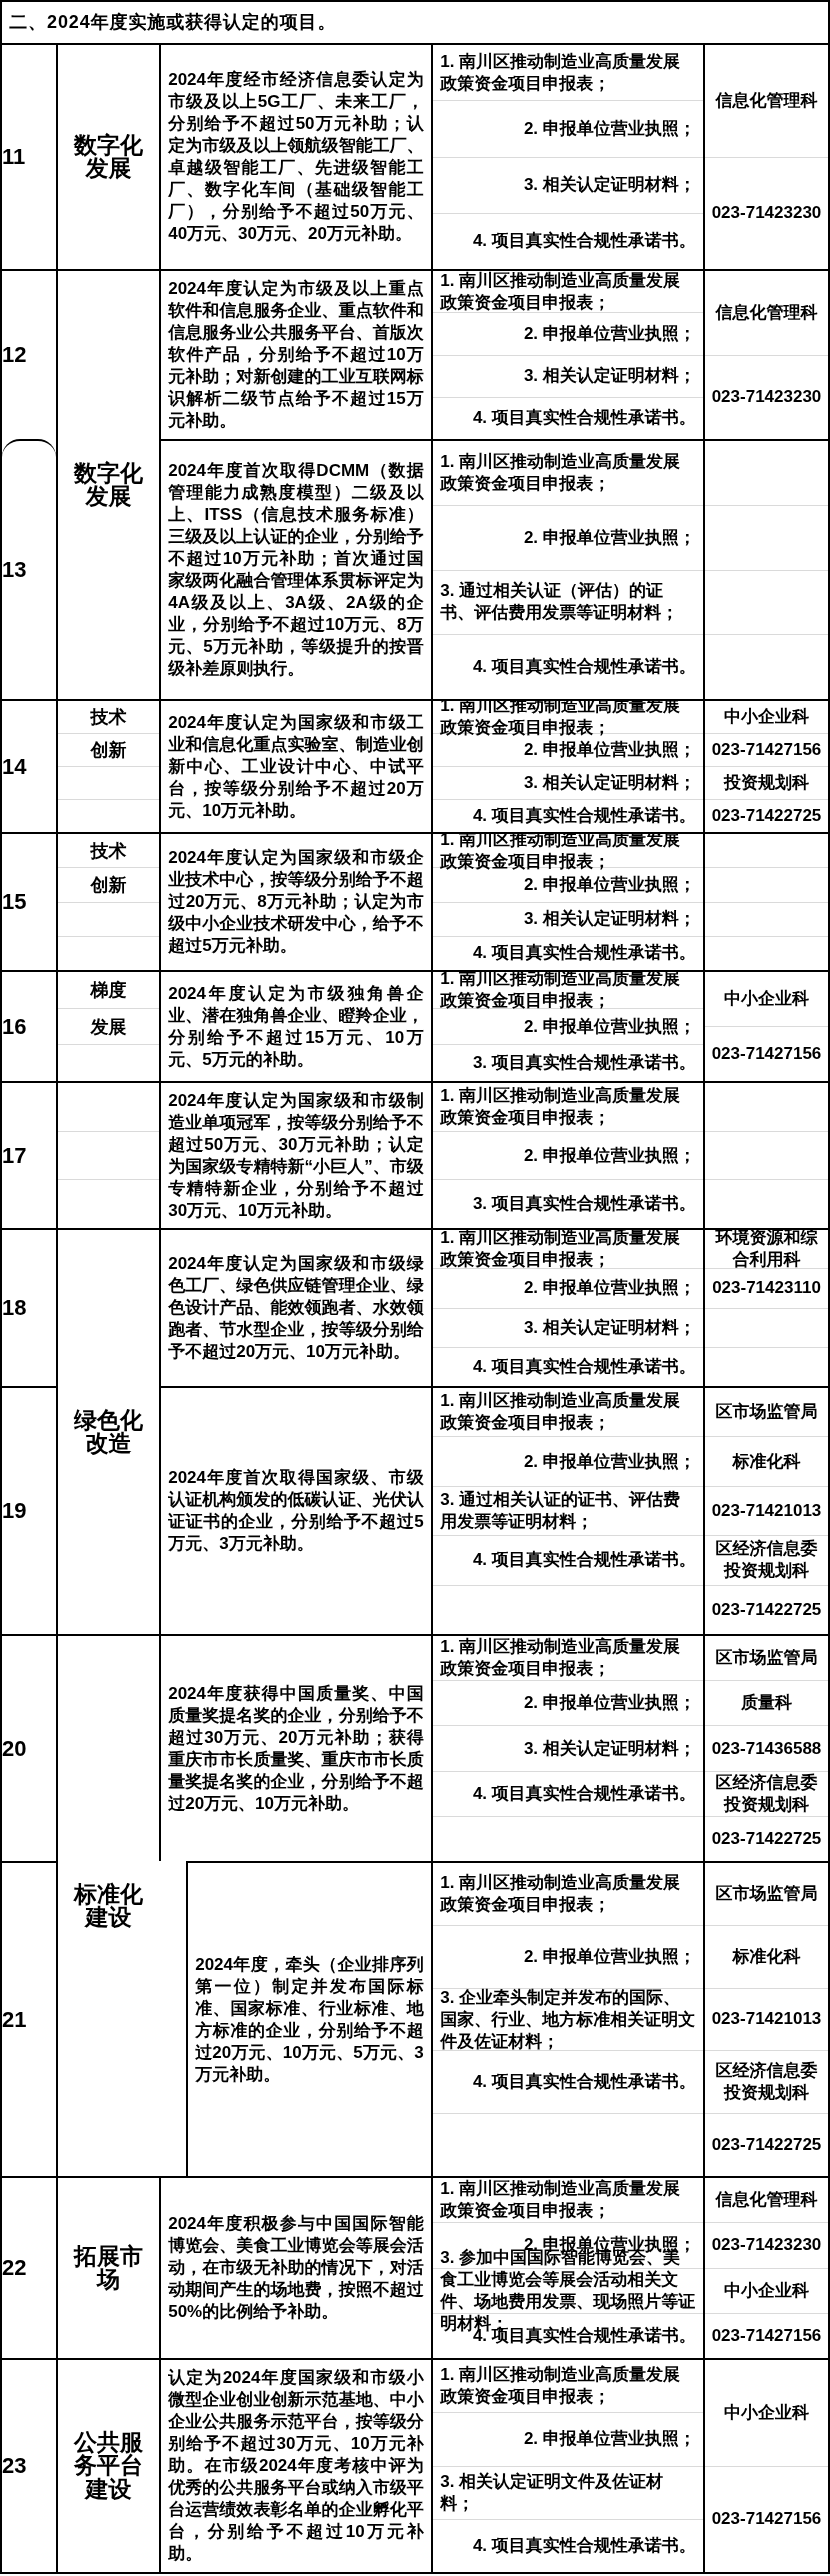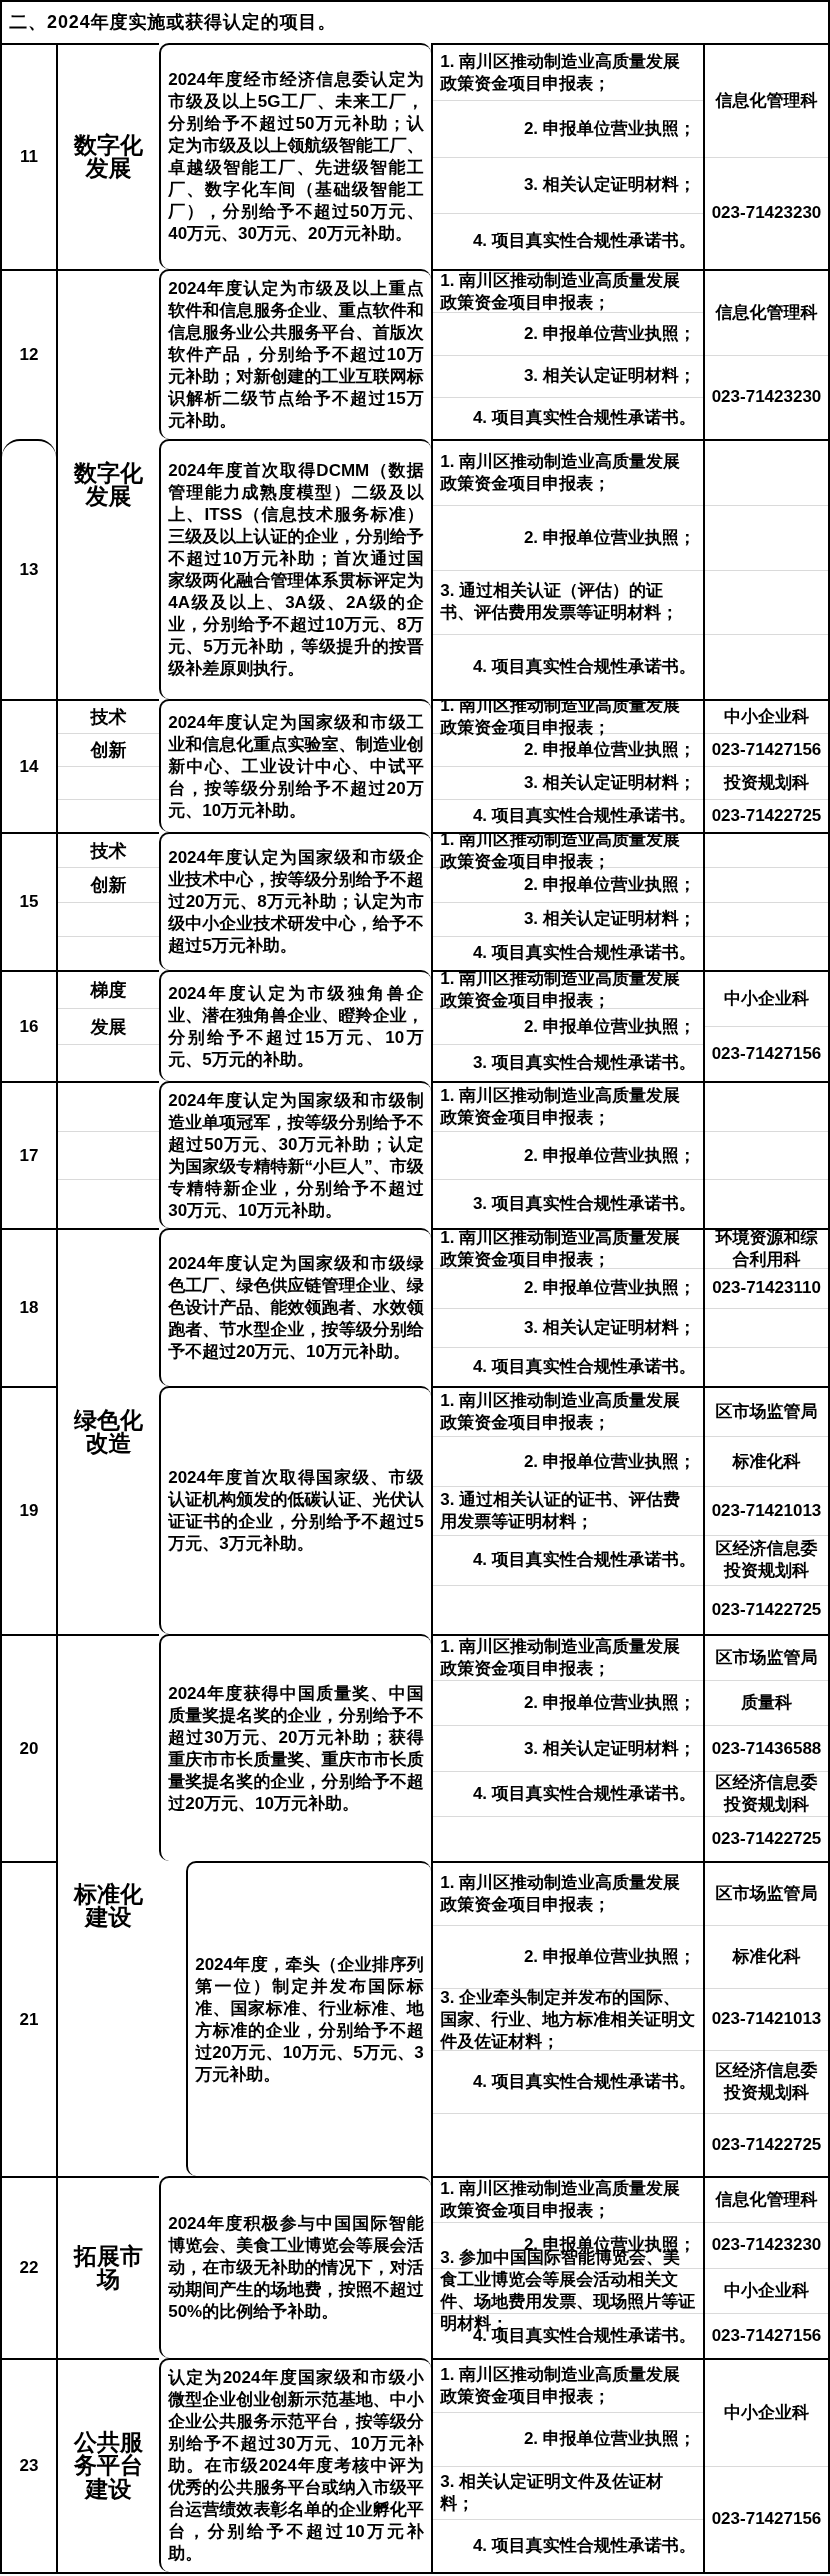--- a/index.html
+++ b/index.html
@@ -32,22 +32,22 @@
   #title-cell {
     grid-column:1 / -1;
     display:flex;
     align-items:center;
     padding:1.8px 7.2px 3.6px 7.2px;
     font-size:18px;
     letter-spacing:0.9px;
   }
 
   .num-cell {
-    display:flex; align-items:center; justify-content:center;
-    font-size:17px;
+    display:flex; align-items:center; justify-content:flex-start;
+    font-size:22px;
   }
   .cat-cell {
     display:flex; align-items:center; justify-content:center;
     text-align:center;
     font-size:23px;
     line-height:23.5px;
     padding:1.8px 5.4px;
   }
   .cat-stack, .mat-cell, .con-cell {
     display:flex; flex-direction:column;
@@ -60,21 +60,20 @@
     box-sizing:border-box;
     min-height:0;
   }
   .sub:last-child { border-bottom:none; }
   .cat-stack .sub { justify-content:center; font-size:18px; padding:0.9px 3.6px; }
   .desc-cell {
     display:flex; align-items:center;
     font-size:17px;
     line-height:22px;
     padding:1.8px 7.2px;
-    border-radius:10px;
   }
   .desc-cell .txt {
     text-align:justify;
     text-justify:inter-ideograph;
     width:100%;
   }
   .mat-cell .sub {
     font-size:17px;
     line-height:22px;
     padding:1.8px 7.2px;

